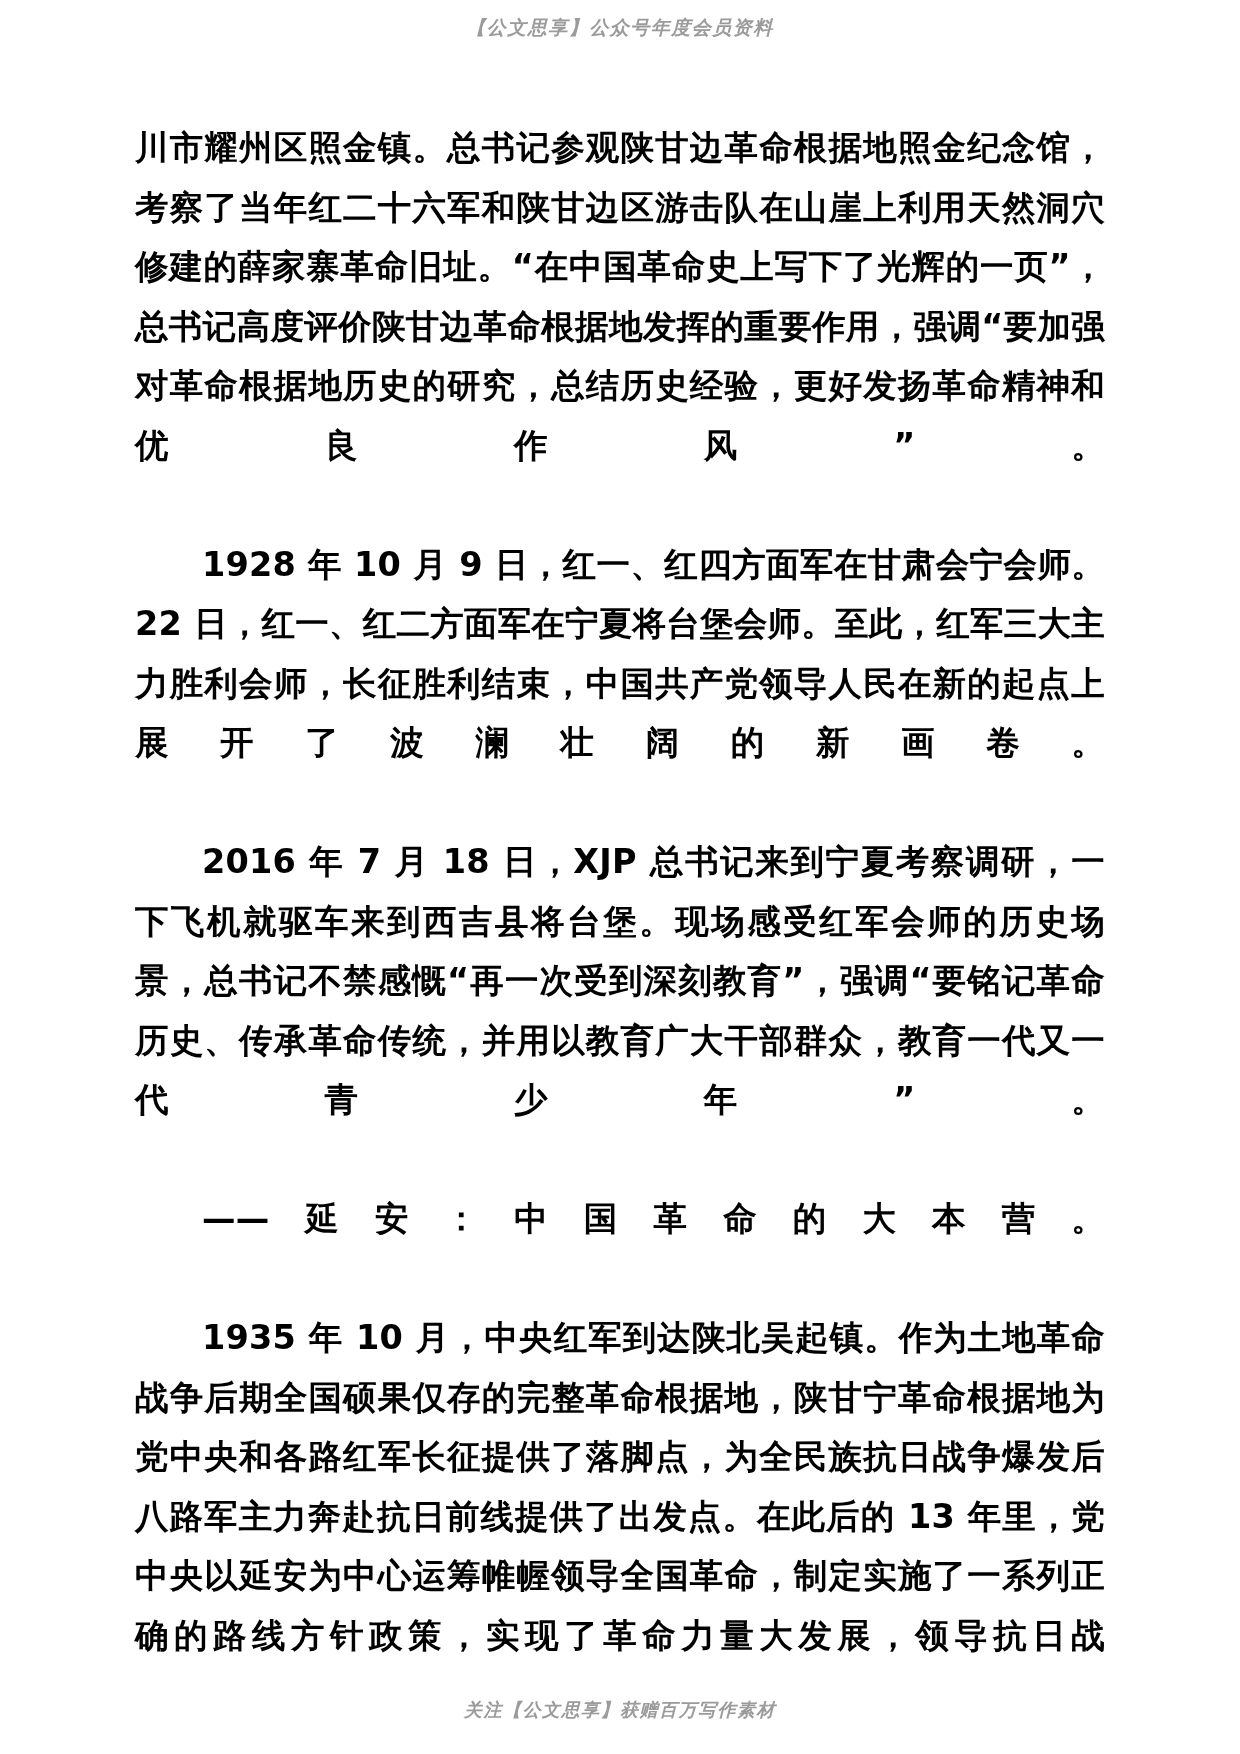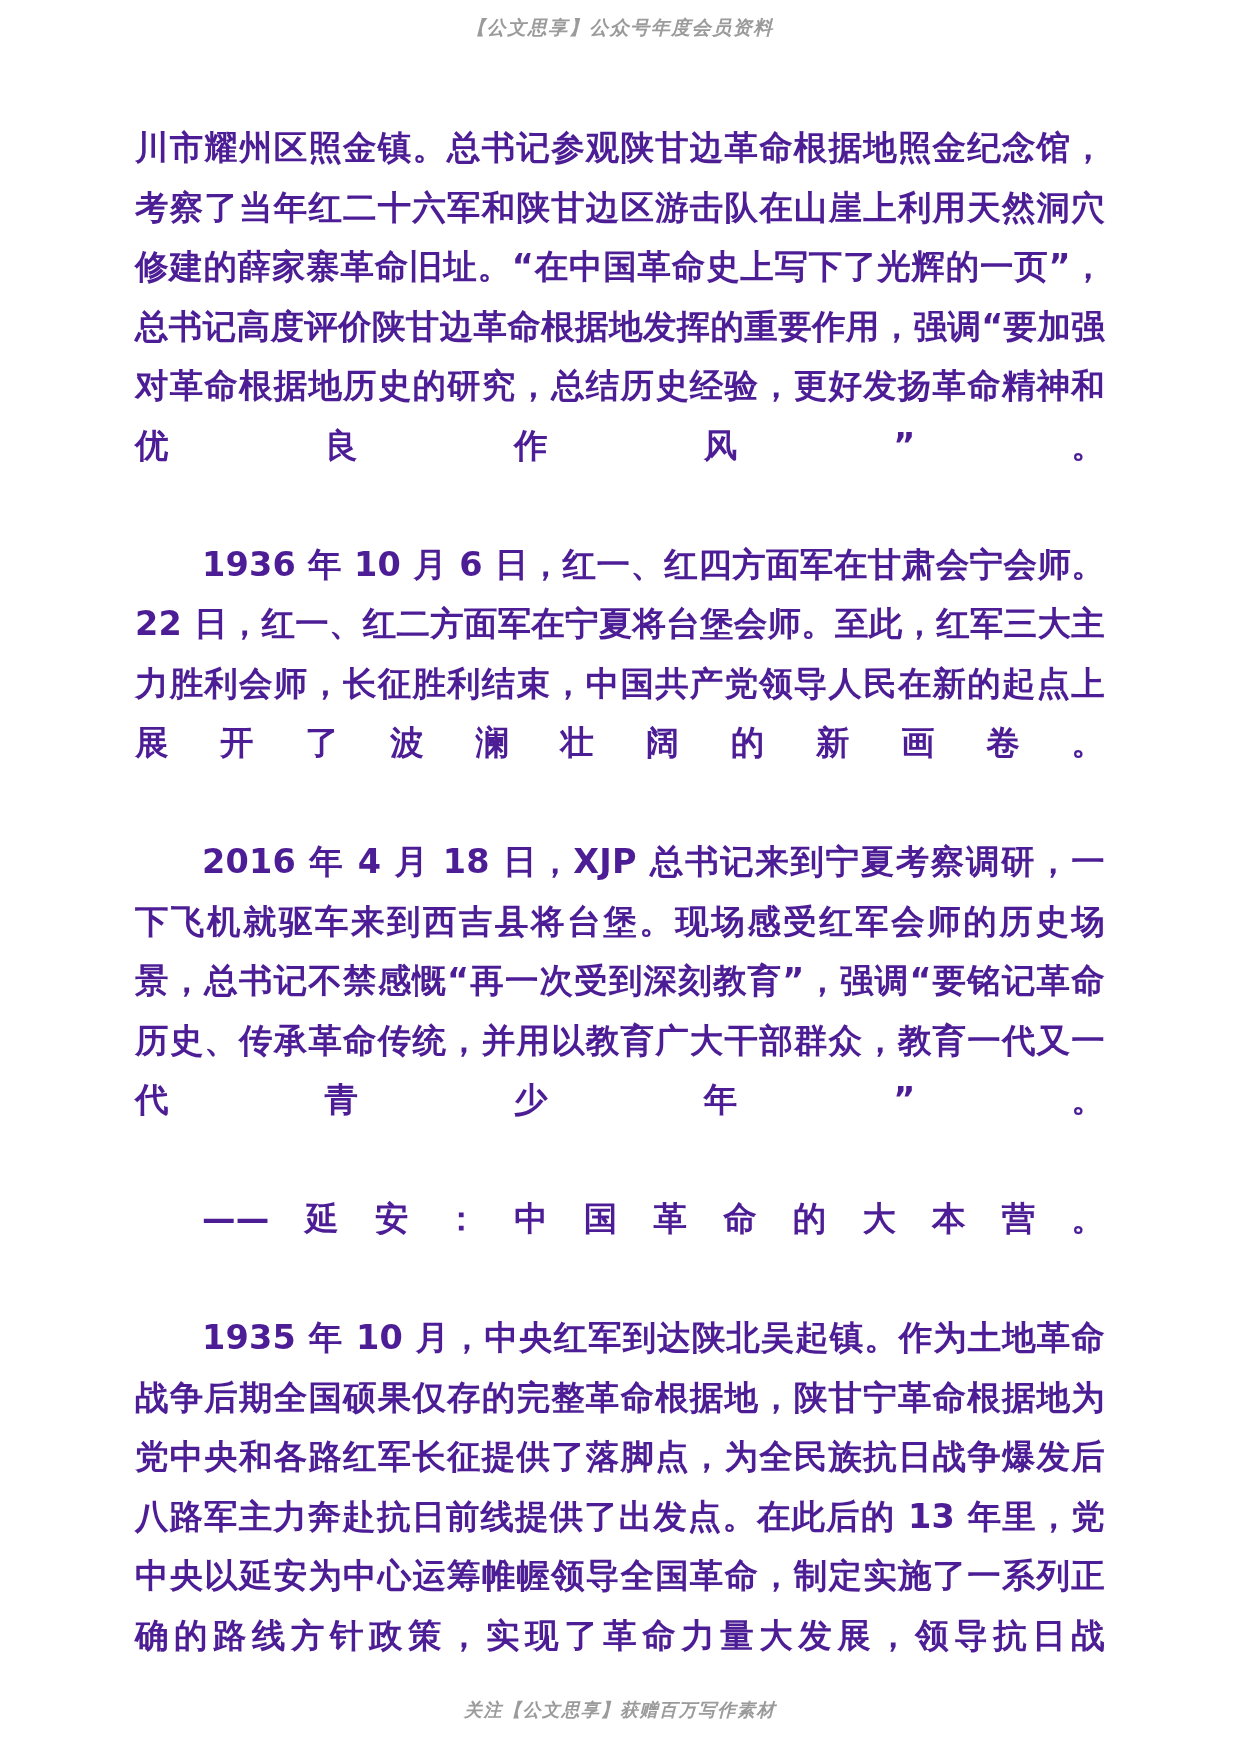--- a/index.html
+++ b/index.html
@@ -45,21 +45,21 @@
   
   .doc-body {
     position: absolute;
     left: 135px;
     top: 118px;
     width: 970px;
   }
 
   .para {
     margin: 0;
-    color: #4c1d95;
+    color: #000000;
     font-size: 33.5px;
     line-height: 59.5px;
     font-weight: 700;
     letter-spacing: 0.2px;
     text-align: justify;
     text-justify: inter-character;
     word-break: break-all;
     font-family: "DejaVu Sans", "Liberation Sans", sans-serif;
   }
   .para.indent { text-indent: 67px; }
@@ -76,23 +76,23 @@
 
 <div class="page">
 
   <div class="watermark top">【公文思享】公众号年度会员资料</div>
 
   <div class="doc-body">
 
     <p class="para cont">川市耀州区照金镇。总书记参观陕甘边革命根据地照金纪念馆，考察了当年红二十六军和陕甘边区游击队在山崖上利用天然洞穴修建的薛家寨革命旧址。“在中国革命史上写下了光辉的一页”，总书记高度评价陕甘边革命根据地发挥的重要作用，强调“要加强对革命根据地历史的研究，总结历史经验，更好发扬革命精神和优良作风”。</p>
 
 
-    <p class="para indent">1936 年 10 月 6 日，红一、红四方面军在甘肃会宁会师。22 日，红一、红二方面军在宁夏将台堡会师。至此，红军三大主力胜利会师，长征胜利结束，中国共产党领导人民在新的起点上展开了波澜壮阔的新画卷。</p>
+    <p class="para indent">1928 年 10 月 9 日，红一、红四方面军在甘肃会宁会师。22 日，红一、红二方面军在宁夏将台堡会师。至此，红军三大主力胜利会师，长征胜利结束，中国共产党领导人民在新的起点上展开了波澜壮阔的新画卷。</p>
 
-    <p class="para indent">2016 年 4 月 18 日，XJP 总书记来到宁夏考察调研，一下飞机就驱车来到西吉县将台堡。现场感受红军会师的历史场景，总书记不禁感慨“再一次受到深刻教育”，强调“要铭记革命历史、传承革命传统，并用以教育广大干部群众，教育一代又一代青少年”。</p>
+    <p class="para indent">2016 年 7 月 18 日，XJP 总书记来到宁夏考察调研，一下飞机就驱车来到西吉县将台堡。现场感受红军会师的历史场景，总书记不禁感慨“再一次受到深刻教育”，强调“要铭记革命历史、传承革命传统，并用以教育广大干部群众，教育一代又一代青少年”。</p>
 
     <p class="para indent">——延安：中国革命的大本营。</p>
 
     <p class="para indent">1935 年 10 月，中央红军到达陕北吴起镇。作为土地革命战争后期全国硕果仅存的完整革命根据地，陕甘宁革命根据地为党中央和各路红军长征提供了落脚点，为全民族抗日战争爆发后八路军主力奔赴抗日前线提供了出发点。在此后的 13 年里，党中央以延安为中心运筹帷幄领导全国革命，制定实施了一系列正确的路线方针政策，实现了革命力量大发展，领导抗日战</p>
 
   </div>
 
   <div class="watermark bottom">关注【公文思享】获赠百万写作素材</div>
 
 </div>

